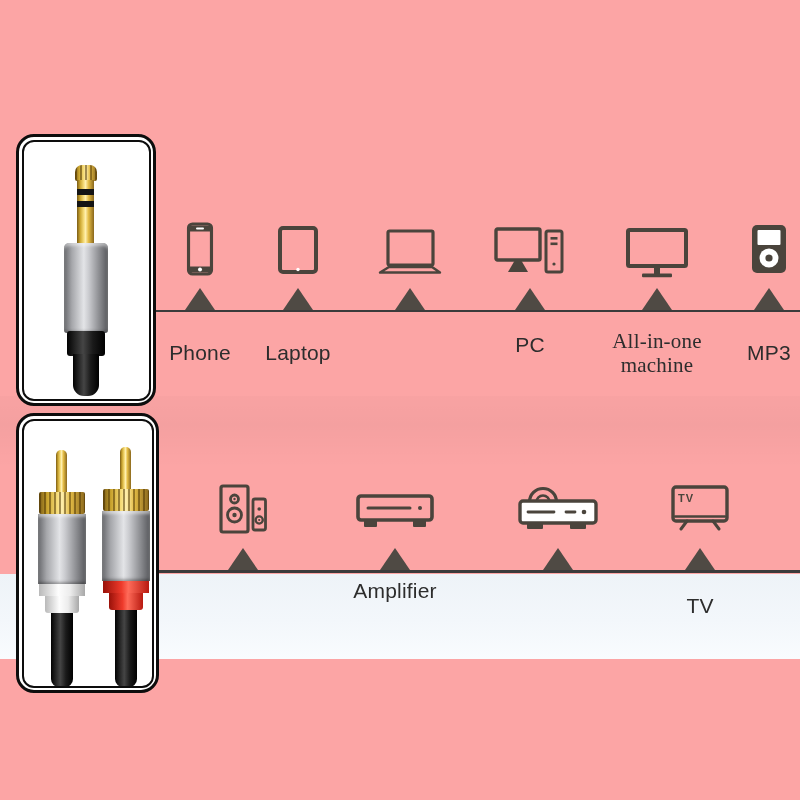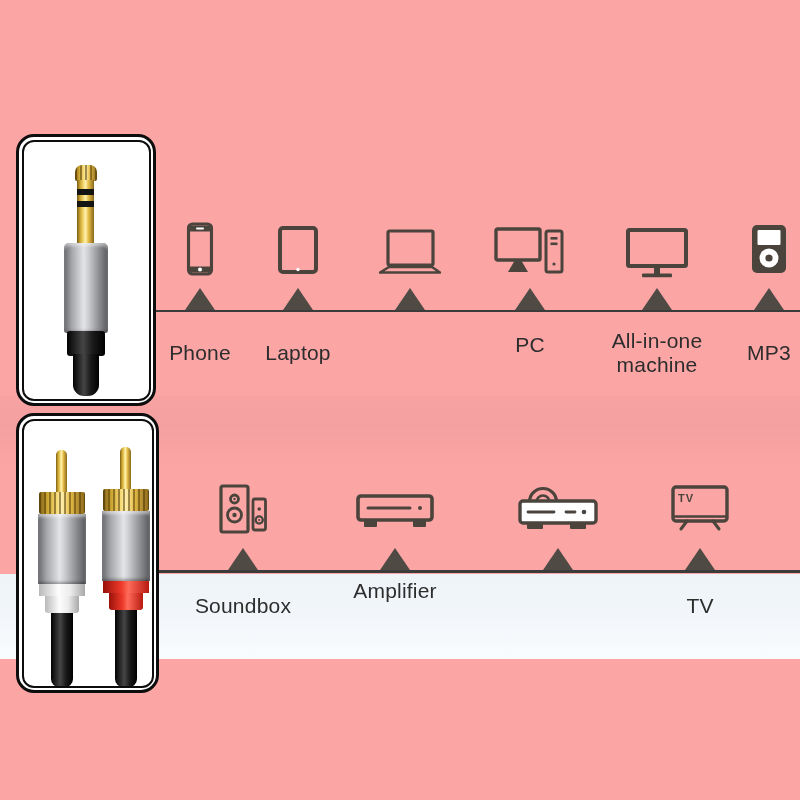--- a/index.html
+++ b/index.html
@@ -44,21 +44,21 @@
     position:absolute;width:0;height:0;transform:translateX(-50%);
     border-left:15px solid transparent;border-right:15px solid transparent;
     border-bottom:22px solid #4f4a44;
   }
   
   .icon-wrap{position:absolute;transform:translateX(-50%);display:flex;justify-content:center;}
   .dev-label{
     position:absolute;transform:translateX(-50%);width:150px;text-align:center;
     font-size:21px;line-height:24px;color:#2d2d2d;letter-spacing:0.2px;
   }
-  .dev-label.narrow{width:132px;}
+  .dev-label.narrow{width:132px;font-family:Liberation Serif, serif;}
   svg .stk{stroke:#4a443c;fill:none;stroke-linejoin:round;stroke-linecap:round;}
   svg .fil{fill:#4a443c;stroke:none;}
   svg .tvtxt{font-family:"Liberation Sans",sans-serif;font-weight:bold;font-size:11px;letter-spacing:1px;fill:#4a443c;}
 </style>
 </head>
 <body>
 
 <div id="canvas">
 
   <div class="band-mid"></div>
@@ -170,21 +170,20 @@
       <circle class="fil" cx="15.5" cy="15" r="1.2"></circle>
       <circle class="stk" cx="15.5" cy="31" r="7" stroke-width="2.8"></circle>
       <circle class="fil" cx="15.5" cy="31" r="2.2"></circle>
       <rect class="stk" x="34" y="15" width="12.5" height="31" rx="2" stroke-width="2.8"></rect>
       <circle class="fil" cx="40.2" cy="25" r="1.8"></circle>
       <circle class="stk" cx="40.2" cy="36" r="3.6" stroke-width="2.3"></circle>
       <circle class="fil" cx="40.2" cy="36" r="1.1"></circle>
     </svg>
   </div>
   <div class="tri" style="left:243px;top:548px;"></div>
-  <div class="dev-label" style="left:243px;top:594px;">Soundbox</div>
 
   <div class="icon-wrap" style="left:395px;top:494px;">
     <svg width="78" height="35" viewBox="0 0 78 35">
       <rect class="stk" x="2" y="2" width="74" height="24" rx="3" stroke-width="3.6"></rect>
       <line class="stk" x1="12" y1="14" x2="54" y2="14" stroke-width="3"></line>
       <circle class="fil" cx="64" cy="14" r="2"></circle>
       <rect class="fil" x="8" y="26" width="13" height="7" rx="1"></rect>
       <rect class="fil" x="57" y="26" width="13" height="7" rx="1"></rect>
     </svg>
   </div>

